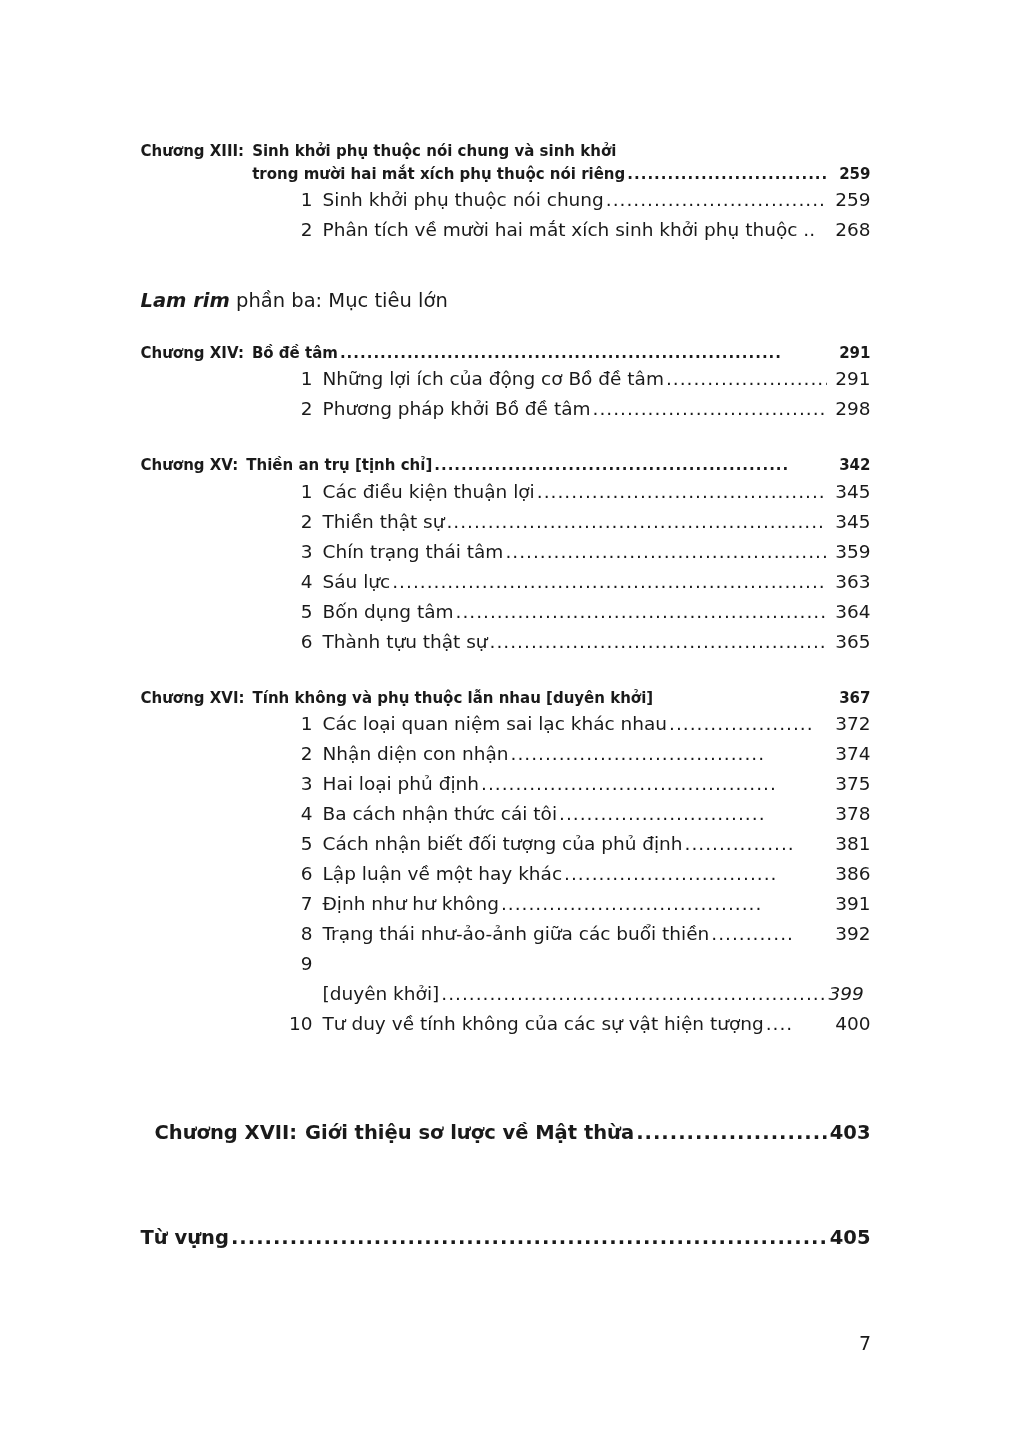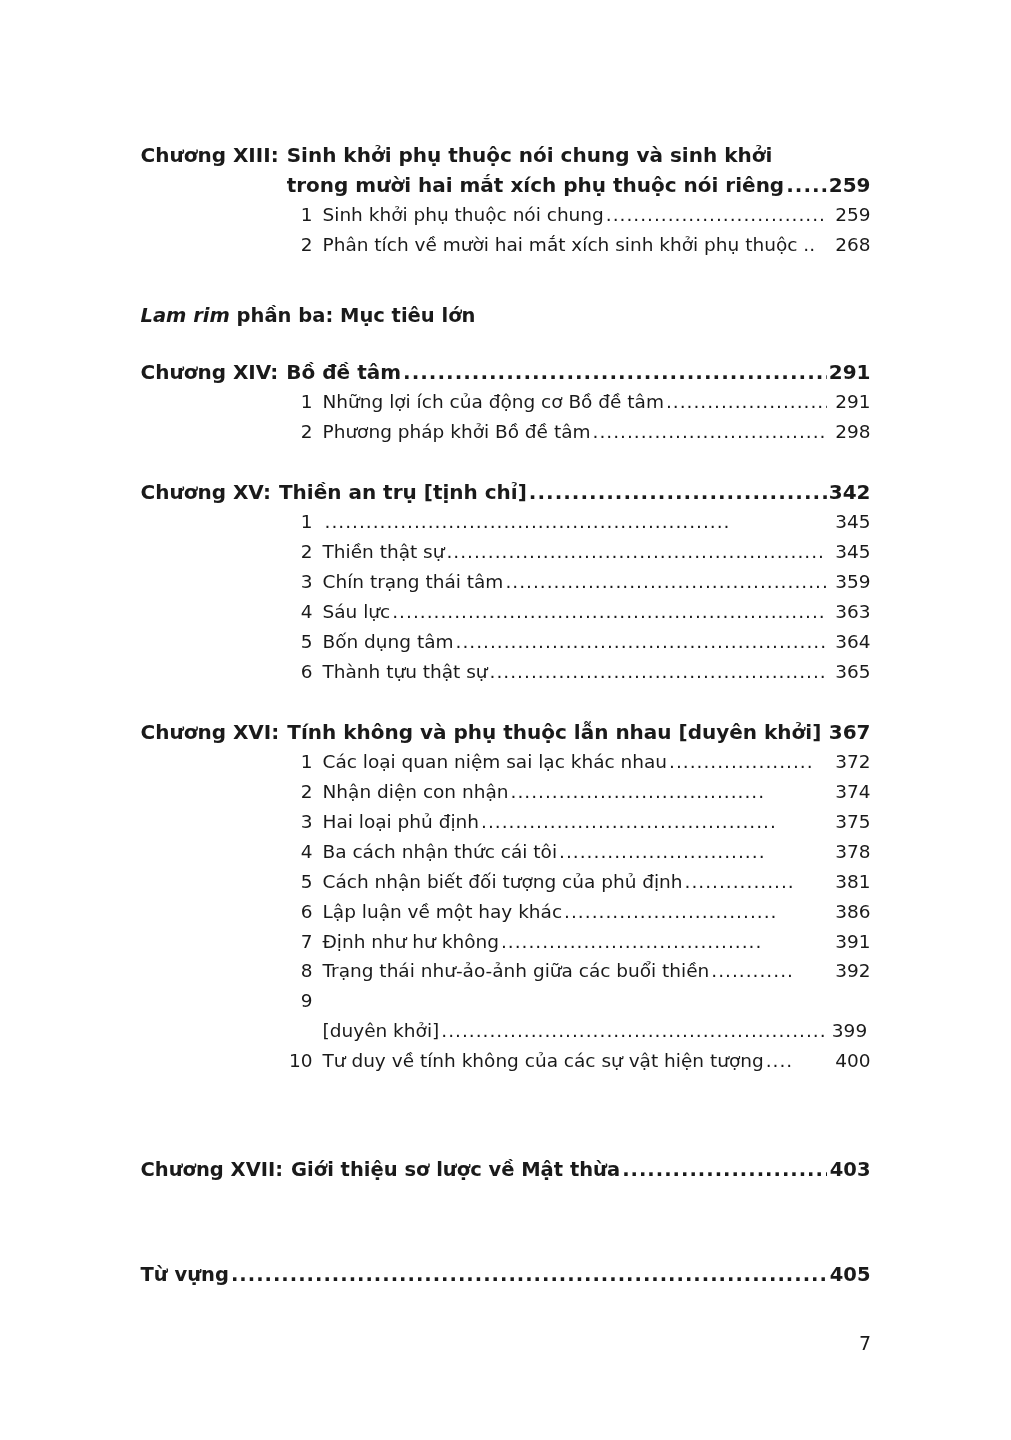--- a/index.html
+++ b/index.html
@@ -26,21 +26,21 @@
   .toc {
     width: 730px;
     margin: 0 auto;
   }
 
   
   .chapter {
     display: flex;
     align-items: flex-start;
     font-weight: bold;
-    font-size: 20px;
+    font-size: 15px;
     line-height: 1.5;
     margin-top: 30px;
   }
   .chapter.first { margin-top: 0; }
   .chapter .ch-label {
     white-space: nowrap;
     flex: 0 0 auto;
     padding-right: 8px;
   }
   .chapter .ch-body {
@@ -103,47 +103,48 @@
     text-align: right;
   }
   .sub-wrap-line {
     display: flex;
     align-items: baseline;
     font-size: 18.5px;
     line-height: 1.62;
     padding-left: 182px;
   }
   .sub-wrap-line .txt { flex: 0 1 auto; white-space: nowrap; }
-  .sub-wrap-line .pg { flex: 0 0 auto; min-width: 42px; text-align: center; }
+  .sub-wrap-line .pg { flex: 0 0 auto; min-width: 42px; text-align: left; font-style: italic; }
 
   
   .part-heading {
     font-size: 19.5px;
     margin-top: 44px;
     margin-bottom: 10px;
   }
   .part-heading .ital {
     font-style: italic;
     font-weight: bold;
   }
   .part-heading .rest {
-    font-weight: bold;
+    font-weight: normal;
   }
 
   .simple-entry {
     display: flex;
     align-items: baseline;
     font-weight: bold;
     font-size: 19.5px;
     margin-top: 34px;
   }
   .simple-entry .lbl {
     flex: 0 0 auto;
     white-space: nowrap;
     padding-right: 8px;
+    margin-left: 14px;
   }
   .simple-entry .lbl2 {
     flex: 0 0 auto;
     white-space: nowrap;
     margin-top: 48px;
   }
   .simple-entry .pg {
     flex: 0 0 auto;
     min-width: 42px;
     text-align: right;
@@ -224,20 +225,21 @@
         <div class="ch-row">
           <span class="ch-title">Thiền an trụ [tịnh chỉ]</span>
           <span class="leader bold">.....................................................</span>
           <span class="ch-page">342</span>
         </div>
       </div>
     </div>
 
     <div class="sub">
       <span class="num">1</span>
+      <span class="txt">Các điều kiện thuận lợi</span>
       <span class="leader">...........................................................</span>
       <span class="pg">345</span>
     </div>
     <div class="sub">
       <span class="num">2</span>
       <span class="txt">Thiền thật sự</span>
       <span class="leader">.....................................................................</span>
       <span class="pg">345</span>
     </div>
     <div class="sub">

